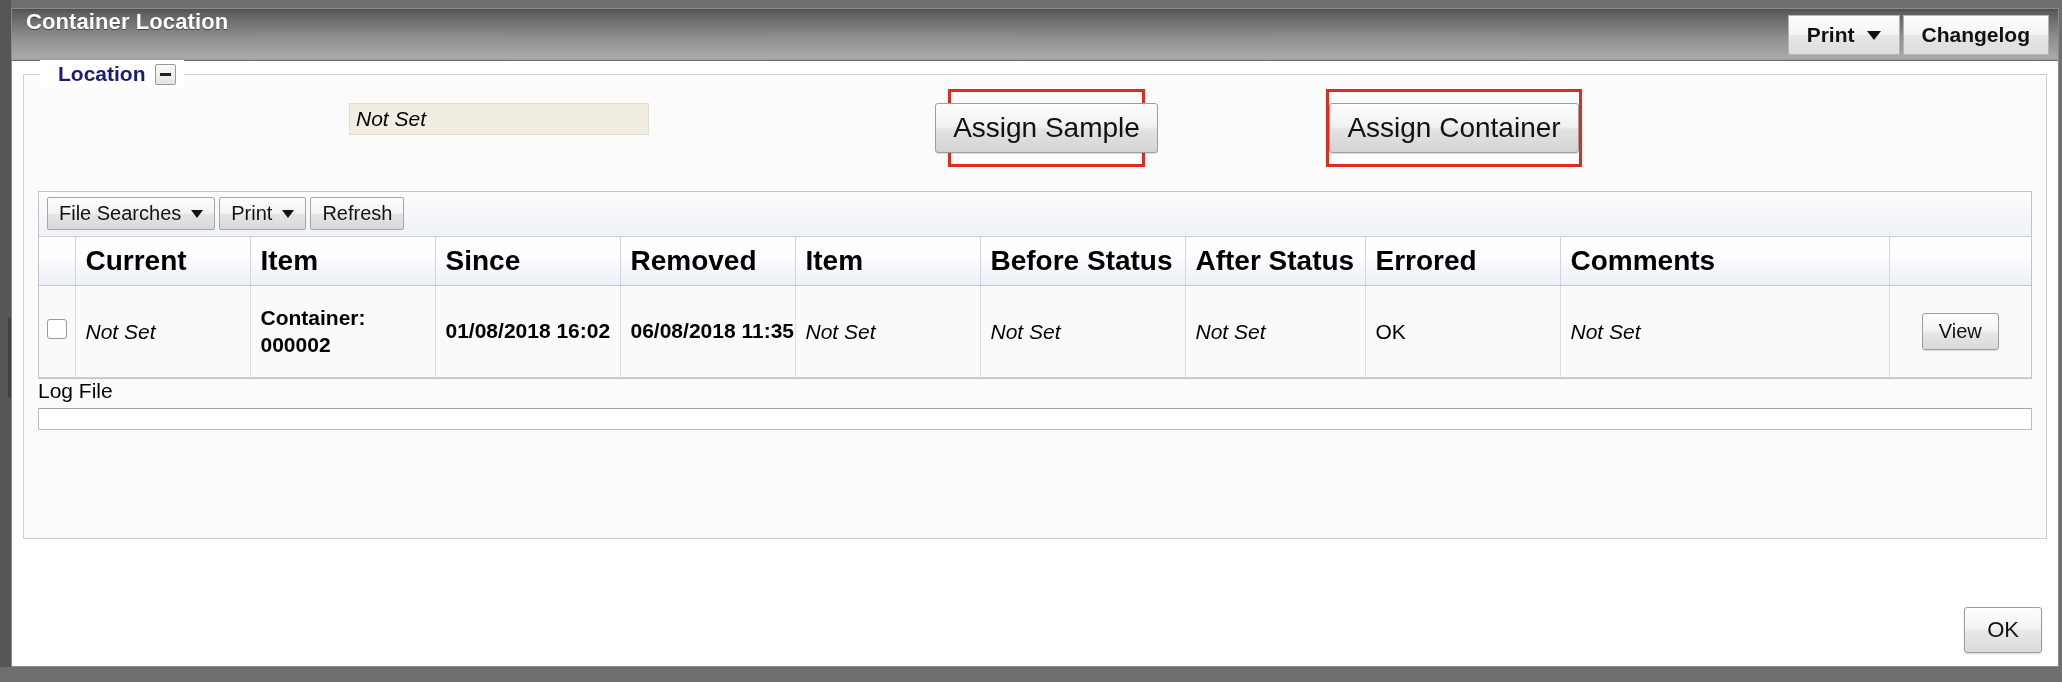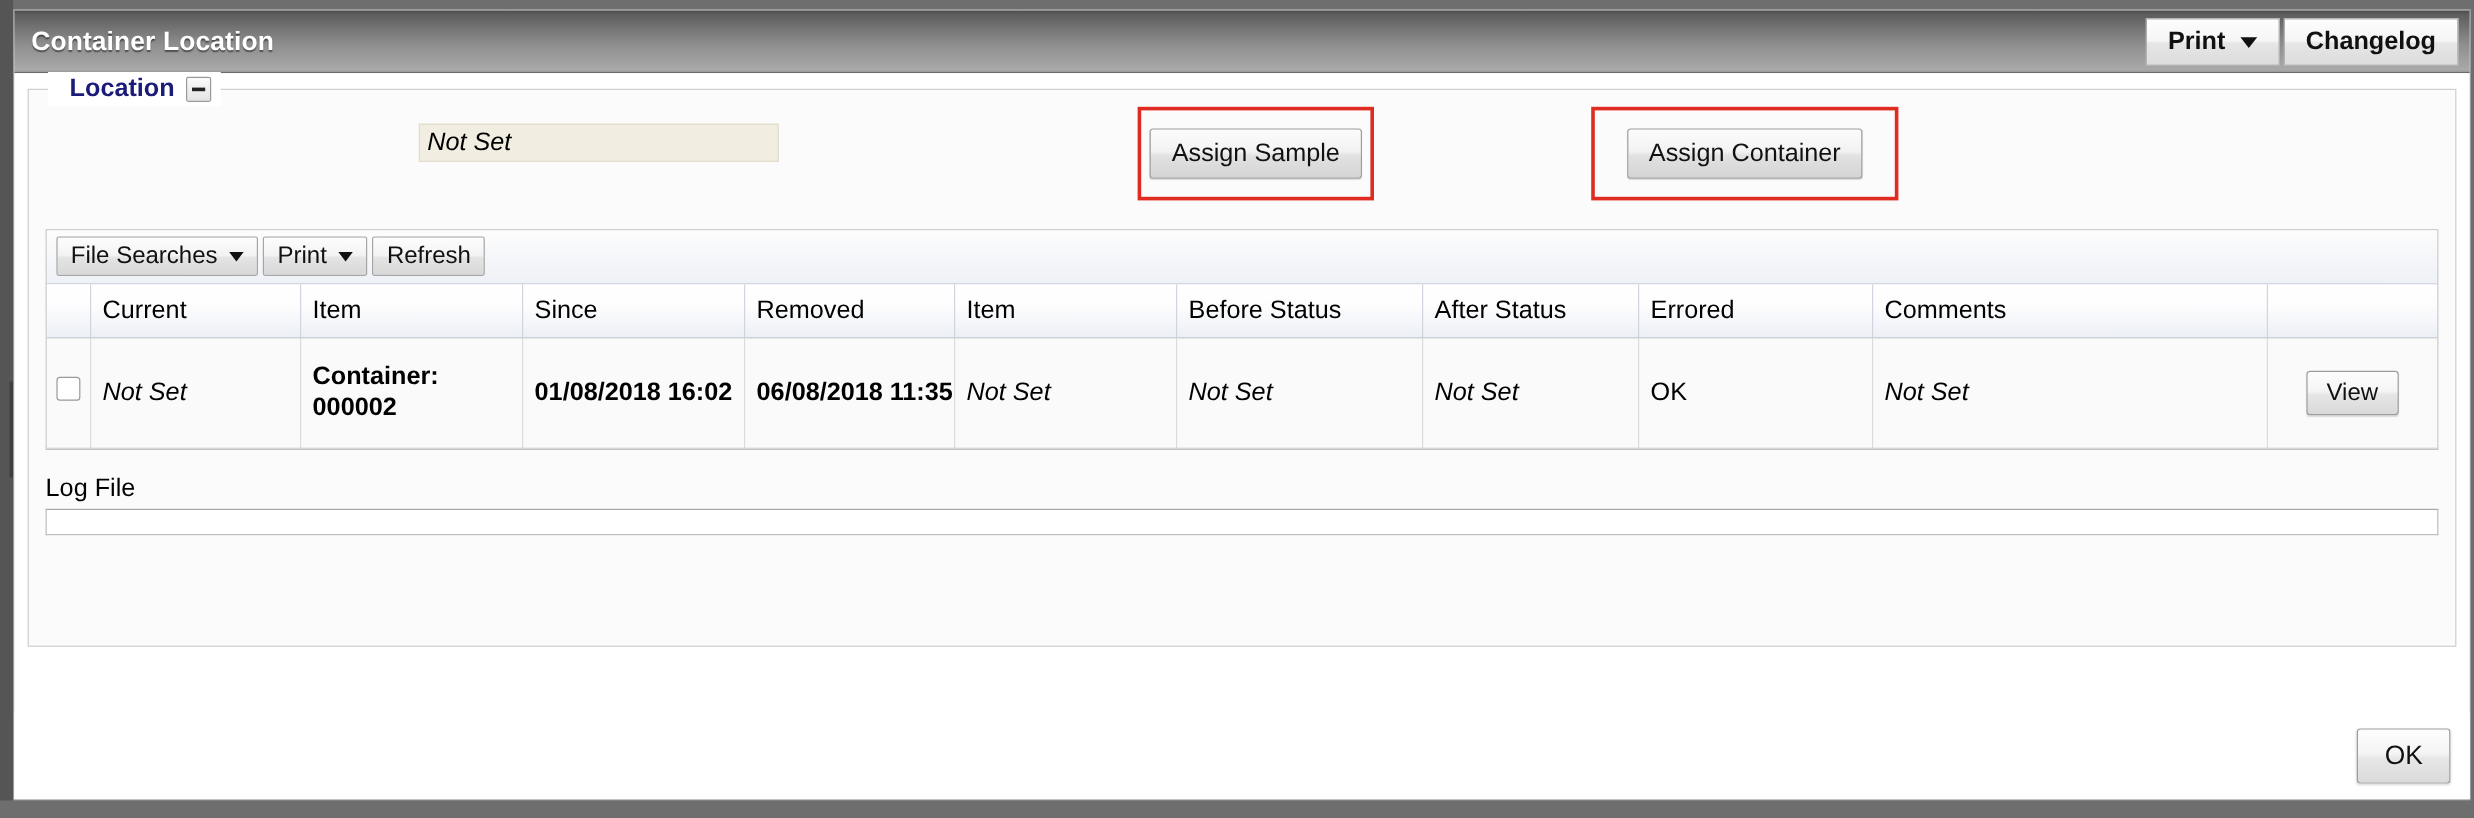--- a/index.html
+++ b/index.html
@@ -38,21 +38,21 @@
     display: flex; flex-direction: column;
   }
 
   
   #titlebar {
     position: relative;
     height: 52px;
     flex: 0 0 52px;
     background: linear-gradient(to bottom, #4e4e4e 0%, #5d5d5d 6%, #8e8e8e 55%, #a9a9a9 96%, #9a9a9a 100%);
     border-bottom: 1px solid #6b6b6b;
-    display: flex; align-items: center;
+    display: flex; 
   }
   #window-title {
     color: #ffffff;
     font-size: 22px;
     font-weight: bold;
     margin-left: 14px;
     letter-spacing: .1px;
     text-shadow: 0 1px 1px rgba(0,0,0,.45);
   }
   #titlebar-actions {
@@ -166,21 +166,21 @@
     background: transparent;
     display: flex; align-items: center; justify-content: center;
   }
   #annot-assign-sample { left: 910px; top: -14px; width: 197px; height: 78px; }
   #annot-assign-container { left: 1288px; top: -14px; width: 256px; height: 78px; }
 
   .gray-btn {
     background: linear-gradient(to bottom, #fcfcfc 0%, #f2f2f2 46%, #e2e2e2 54%, #d4d4d4 100%);
     border: 1px solid #9d9d9d;
     border-radius: 3px;
-    font-size: 21px;
+    font-size: 28px;
     color: #111111;
     padding: 8px 17px;
     cursor: pointer;
     white-space: nowrap;
     box-shadow: 0 1px 1px rgba(0,0,0,.13);
   }
 
   
   #grid-wrap {
     margin-top: 18px;
@@ -218,22 +218,22 @@
   
   table#loc-table {
     width: 100%;
     border-collapse: collapse;
     table-layout: fixed;
   }
   #loc-table th {
     background: linear-gradient(to bottom,#ffffff 0%, #fdfdfe 40%, #eceff6 100%);
     border-right: 1px solid #d0d4de;
     border-bottom: 1px solid #c3c7d2;
-    font-size: 21px;
-    font-weight: normal;
+    font-size: 28px;
+    font-weight: bold;
     color: #000000;
     text-align: left;
     padding: 8px 0 8px 10px;
     height: 44px;
     vertical-align: middle;
     white-space: nowrap;
   }
   #loc-table td {
     border-right: 1px solid #dcdcdc;
     border-bottom: 1px solid #d2d2d2;
@@ -264,21 +264,21 @@
     border-radius: 3px;
     font-size: 20px;
     color: #111111;
     padding: 6px 16px;
     cursor: pointer;
     box-shadow: 0 1px 1px rgba(0,0,0,.12);
   }
   .cell-wrap { white-space: normal; line-height: 1.25; font-weight: bold; }
 
   
-  #logfile-block { margin-top: 20px; }
+  #logfile-block { }
   #logfile-label {
     font-size: 21px;
     color: #000000;
     display: block;
     margin-bottom: 5px;
   }
   #logfile-input {
     display: block;
     width: 100%;
     height: 22px;

